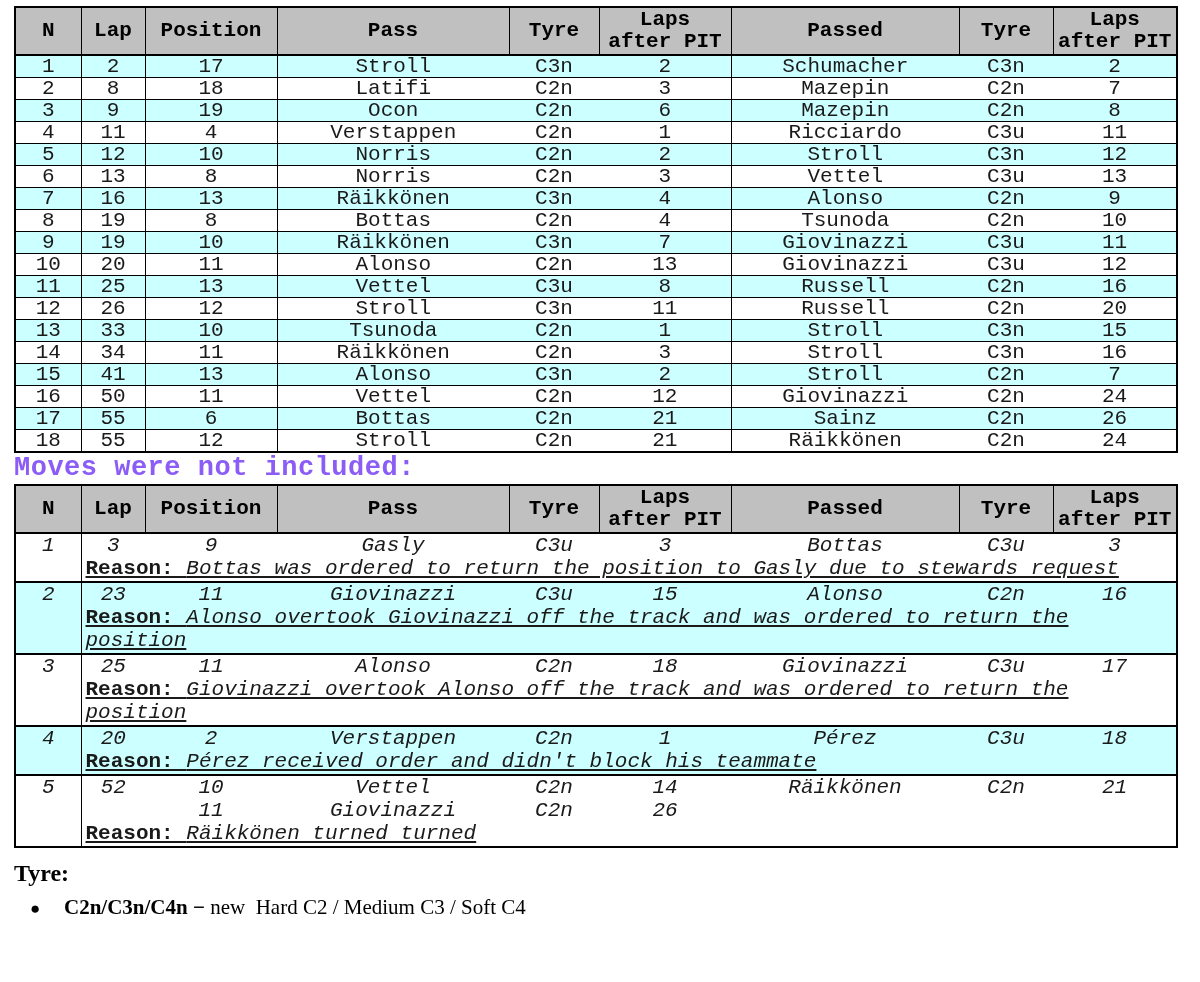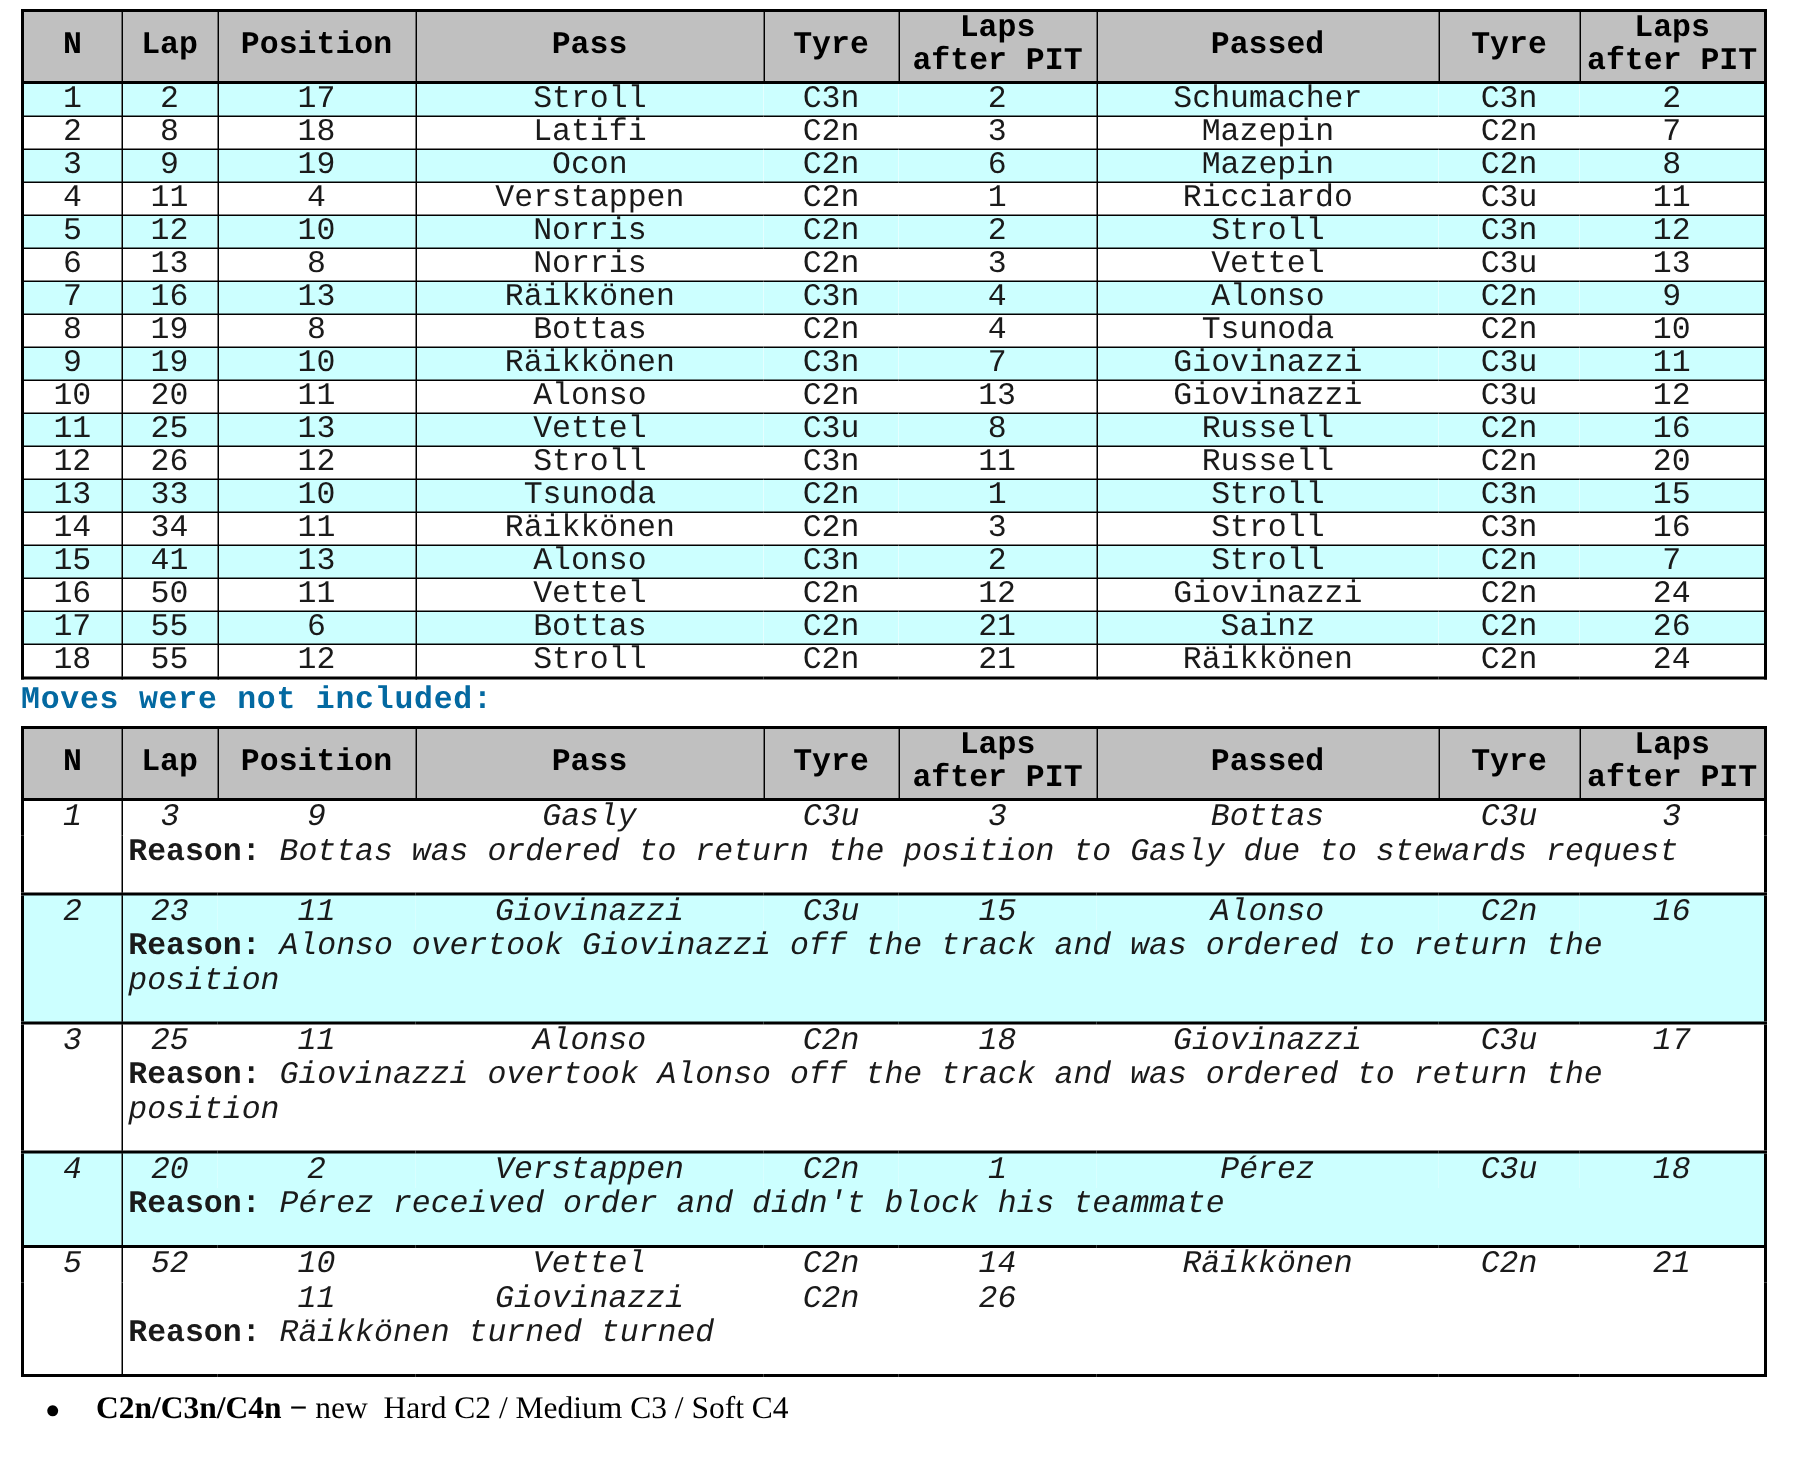--- a/index.html
+++ b/index.html
@@ -22,30 +22,30 @@
        padding:1px 0; vertical-align:middle; color:#000; }
 
   
   #t1 td { height:21px; font-size:21px; line-height:21px; text-align:center;
            border-bottom:1px solid #000; padding:0; overflow:hidden;
            vertical-align:bottom; }
   #t1 td.c0, #t1 td.c1, #t1 td.c2, #t1 td.c5 { border-right:1px solid #000; }
   #t1 tr.hl { background:#ccffff; }
 
   .section-title { font-family:"Liberation Mono", monospace; font-weight:bold;
-                   font-size:21px; line-height:24px; margin:3px 0 4px 0;
-                   letter-spacing:0.5px; color:#0369a1; }
+                   font-size:27px; line-height:24px; margin:3px 0 4px 0;
+                   letter-spacing:0.5px; color:#8b5cf6; }
 
   
   #t2 tbody { border-top:2px solid #000; }
   #t2 tbody.hl { background:#ccffff; }
   #t2 td { font-size:21px; line-height:23px; font-style:italic;
            text-align:center; padding:0; vertical-align:top; }
   #t2 td.ncell { border-right:1px solid #000; }
-  #t2 td.reason { text-align:left; padding:0 0 15px 4px; font-style:normal; }
+  #t2 td.reason { text-align:left; padding:0 0 1px 4px; font-style:normal;text-decoration:underline; }
   #t2 .rlabel { font-weight:bold; font-style:normal; }
   #t2 .rtext  { font-style:italic; }
 
   .credit { width:1176px; text-align:right; margin-top:5px; font-size:21px;
             font-style:italic; font-weight:bold; white-space:pre-wrap; }
   .credit .copy { font-style:normal; font-weight:normal; }
   .credit a { color:#0000dd; text-decoration:underline; }
   .credit .olegg { color:#000; }
 
   .legend-title { font-size:24px; font-weight:bold; margin:12px 0 0 0; }
@@ -404,18 +404,19 @@
           <td class="c7"></td>
           <td class="c8"></td>
         </tr>
         <tr>
           <td colspan="8" class="reason"><span class="rlabel">Reason: </span><span class="rtext">Räikkönen turned turned</span></td>
         </tr>
       </tbody>
     </table>
 
 
+  <div class="legend-title">Tyre:</div>
 
   <div class="legend-item">
     <span class="bullet">●</span><span class="code">C2n/C3n/C4n</span><span class="code"> − </span><span>new  Hard C2 / Medium C3 / Soft C4</span>
   </div>
 
 </div>
 
 </body></html>

